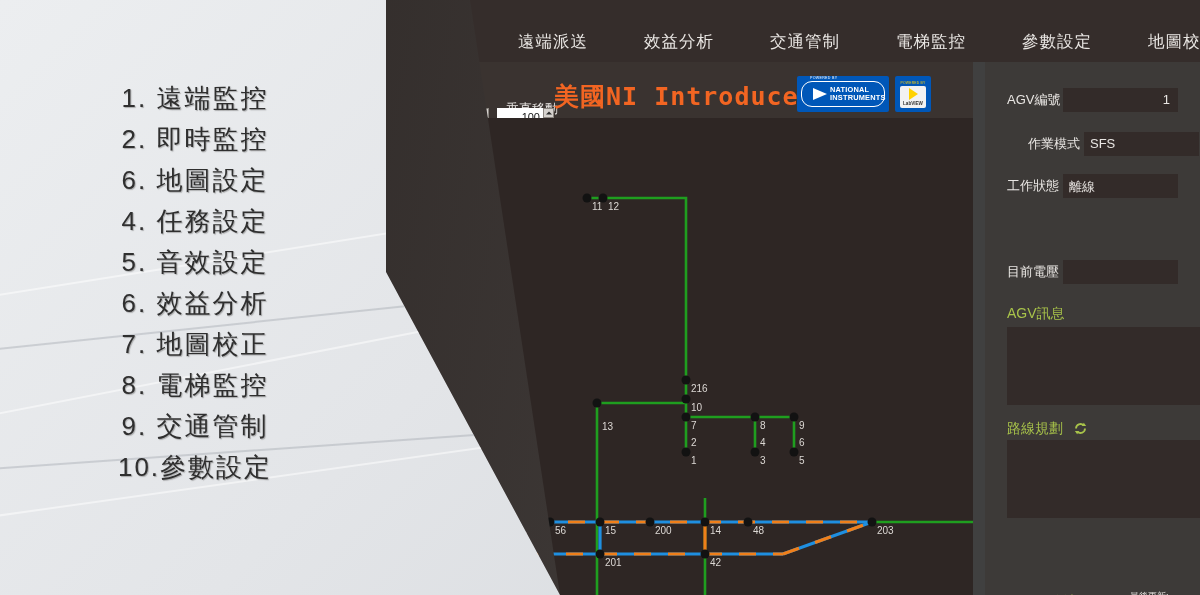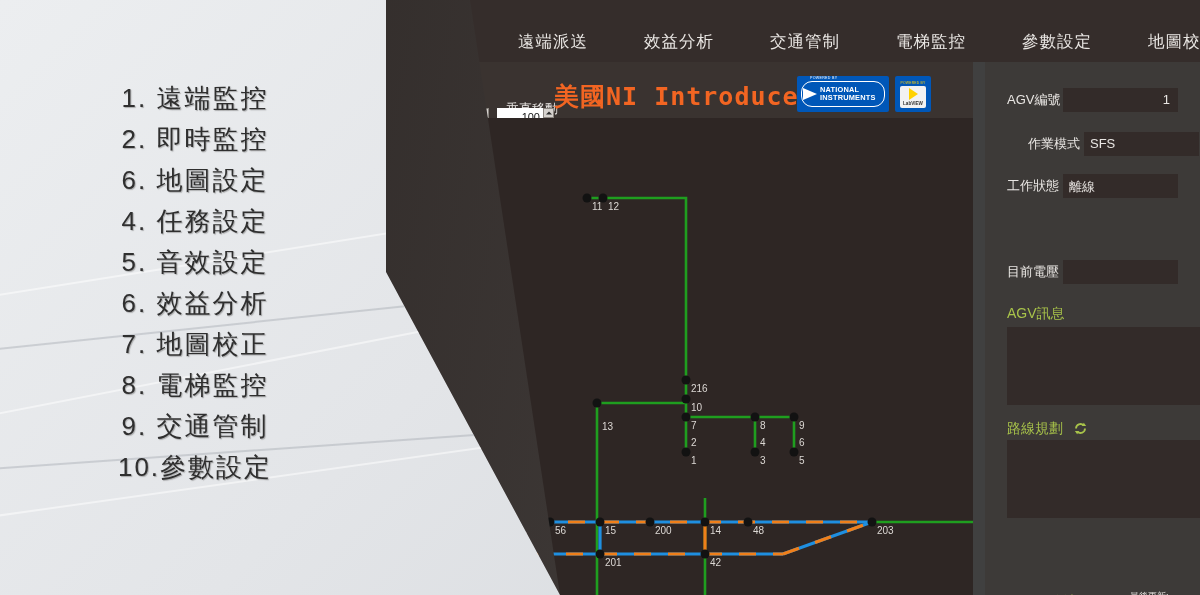--- a/index.html
+++ b/index.html
@@ -35,21 +35,21 @@
   .spin-btns i:last-child:before{border-top:3px solid #2b2b2b;}
 
   #ni-title{position:absolute;left:554px;top:80px;color:#f26522;
             font-family:"DejaVu Sans Mono","Liberation Mono",monospace;
             font-size:25px;font-weight:bold;letter-spacing:1px;white-space:nowrap;}
 
   #ni-logo{position:absolute;left:797px;top:76px;width:92px;height:36px;
            background:#0057b8;border-radius:2px;display:flex;align-items:center;
            justify-content:center;}
   #ni-logo .ni-inner{width:84px;height:26px;border:1.5px solid #fff;border-radius:11px;
-      display:flex;align-items:center;padding-left:1px;box-sizing:border-box;position:relative;}
+      display:flex;align-items:center;padding-left:11px;box-sizing:border-box;position:relative;}
   #ni-logo .ni-bird{width:16px;height:16px;position:relative;flex:0 0 auto;}
   #ni-logo .ni-bird:before{content:"";position:absolute;left:0;top:2px;width:0;height:0;
       border-left:14px solid #fff;border-top:6px solid transparent;border-bottom:6px solid transparent;}
   #ni-logo .ni-txt{color:#fff;font-size:7.4px;font-weight:bold;line-height:8.5px;
       letter-spacing:0.2px;margin-left:1px;}
   #ni-logo .ni-top{position:absolute;left:8px;top:-6px;color:#fff;font-size:3.6px;letter-spacing:.3px;}
 
   #lv-logo{position:absolute;left:895px;top:76px;width:36px;height:36px;
            background:#0057b8;border-radius:2px;display:flex;flex-direction:column;
            align-items:center;justify-content:center;}

